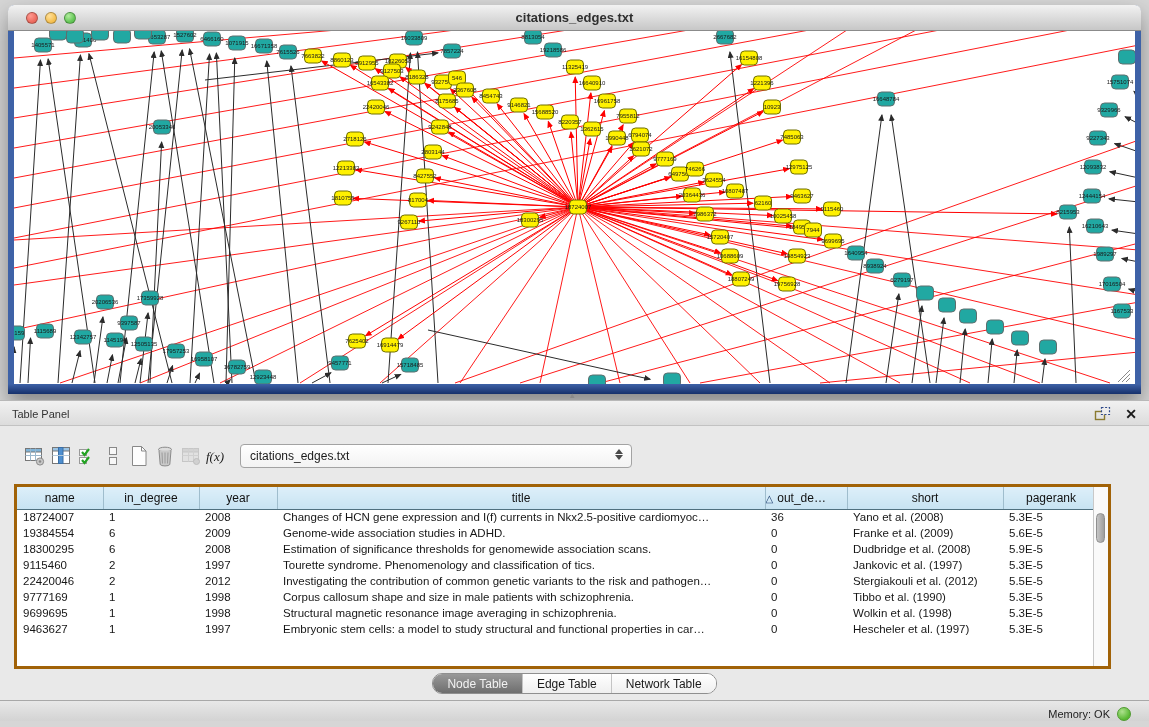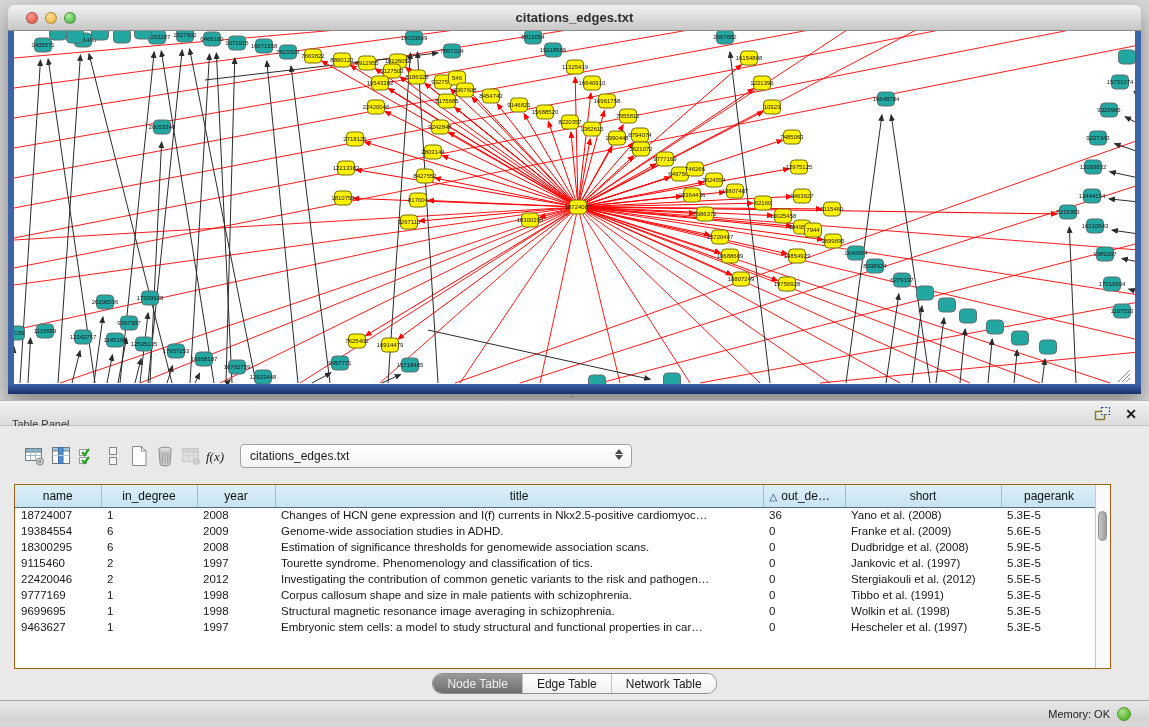--- a/index.html
+++ b/index.html
@@ -23,43 +23,43 @@
   .win-bottom { position:absolute; left:0; bottom:0; width:100%; height:10px;
     background:linear-gradient(#3E62A7,#16306B); }
 
   
   .split-grip { position:absolute; left:570px; top:390px; font-size:9px; color:#8A8A8A; }
 
   
   .table-panel { position:absolute; left:0; top:400px; width:1149px; height:300px; }
   .panel-header { position:absolute; left:0; top:0; width:100%; height:26px;
     background:linear-gradient(#F1F1F1,#DCDCDC); border-top:1px solid #B8B8B8; border-bottom:1px solid #C2C2C2; }
-  .panel-header .ptitle { position:absolute; left:12px; top:17px; font-size:11px; color:#333; }
+  .panel-header .ptitle { position:absolute; left:12px; top:7px; font-size:11px; color:#333; }
   .panel-hdr-icons { position:absolute; right:12px; top:5px; display:flex; gap:14px; align-items:center; }
   .close-x { font-size:14px; font-weight:bold; color:#1a1a1a; line-height:14px; cursor:default; }
   .panel-body { position:absolute; left:0; top:26px; width:100%; height:274px; background:#E9E9E9; }
 
   .toolbar { position:absolute; left:22px; top:12px; height:36px; display:flex; align-items:center; }
   .tb-icon { width:26px; height:26px; display:flex; align-items:center; justify-content:center; }
   .net-select { margin-left:10px; width:392px; height:24px; background:linear-gradient(#FFFFFF,#F3F3F3);
     border:1px solid #A3A3A3; border-radius:4px; position:relative; display:flex; align-items:center; }
   .net-select .val { font-size:12px; color:#1a1a1a; padding-left:9px; }
   .combo-arrows { position:absolute; right:8px; top:4px; display:flex; flex-direction:column; gap:1px; }
   .combo-arrows i { display:block; width:0; height:0; border-left:4px solid transparent; border-right:4px solid transparent; }
   .combo-arrows .up { border-bottom:5px solid #4A4A4A; }
   .combo-arrows .dn { border-top:5px solid #4A4A4A; }
 
   .scrollpane { position:absolute; left:14px; top:58px; width:1097px; height:185px;
-    background:#FFFFFF; border:1px solid #a16207; }
+    background:#FFFFFF; border:3px solid #a16207; }
   table.tbl { table-layout:fixed; border-collapse:collapse; width:1081px; }
   .tbl th { height:22px; font-size:12px; font-weight:normal; color:#111;
     background:linear-gradient(#DDEFF9,#C7E3F2); border-right:1px solid #9FBDCD;
     border-bottom:1px solid #4F707F; text-align:center; overflow:hidden; white-space:nowrap; }
   .tbl th .sort-tri { color:#1C3D6E; font-size:10px; margin-right:4px; }
-  .tbl th.sorted { text-align:left; padding-left:6px; }
+  .tbl th.sorted { text-align:left; }
   .tbl td { height:16px; font-size:11.5px; color:#161616; padding:0 6px;
     white-space:nowrap; overflow:hidden; }
   .tbl td.c-center { text-align:left; }
   .vscroll { position:absolute; right:0; top:0; width:15px; height:100%;
     background:#FAFAFA; border-left:1px solid #C9C9C9; }
   .vthumb { position:absolute; left:2px; top:26px; width:9px; height:30px; border-radius:5px;
     background:linear-gradient(90deg,#C6C6C6,#9E9E9E); border:1px solid #8F8F8F; }
 
   .tabstrip { position:absolute; left:0; right:0; top:247px; display:flex; justify-content:center; }
   .seg { display:flex; border:1px solid #8F8F8F; border-radius:10px; overflow:hidden; height:21px; background:#fff; }
@@ -852,21 +852,21 @@
               <td>0</td>
               <td class="c-center">Stergiakouli et al. (2012)</td>
               <td>5.5E-5</td>
             </tr>
             <tr>
               <td>9777169</td>
               <td>1</td>
               <td>1998</td>
               <td>Corpus callosum shape and size in male patients with schizophrenia.</td>
               <td>0</td>
-              <td class="c-center">Tibbo et al. (1991)</td>
+              <td class="c-center">Tibbo et al. (1990)</td>
               <td>5.3E-5</td>
             </tr>
             <tr>
               <td>9699695</td>
               <td>1</td>
               <td>1998</td>
               <td>Structural magnetic resonance image averaging in schizophrenia.</td>
               <td>0</td>
               <td class="c-center">Wolkin et al. (1998)</td>
               <td>5.3E-5</td>

